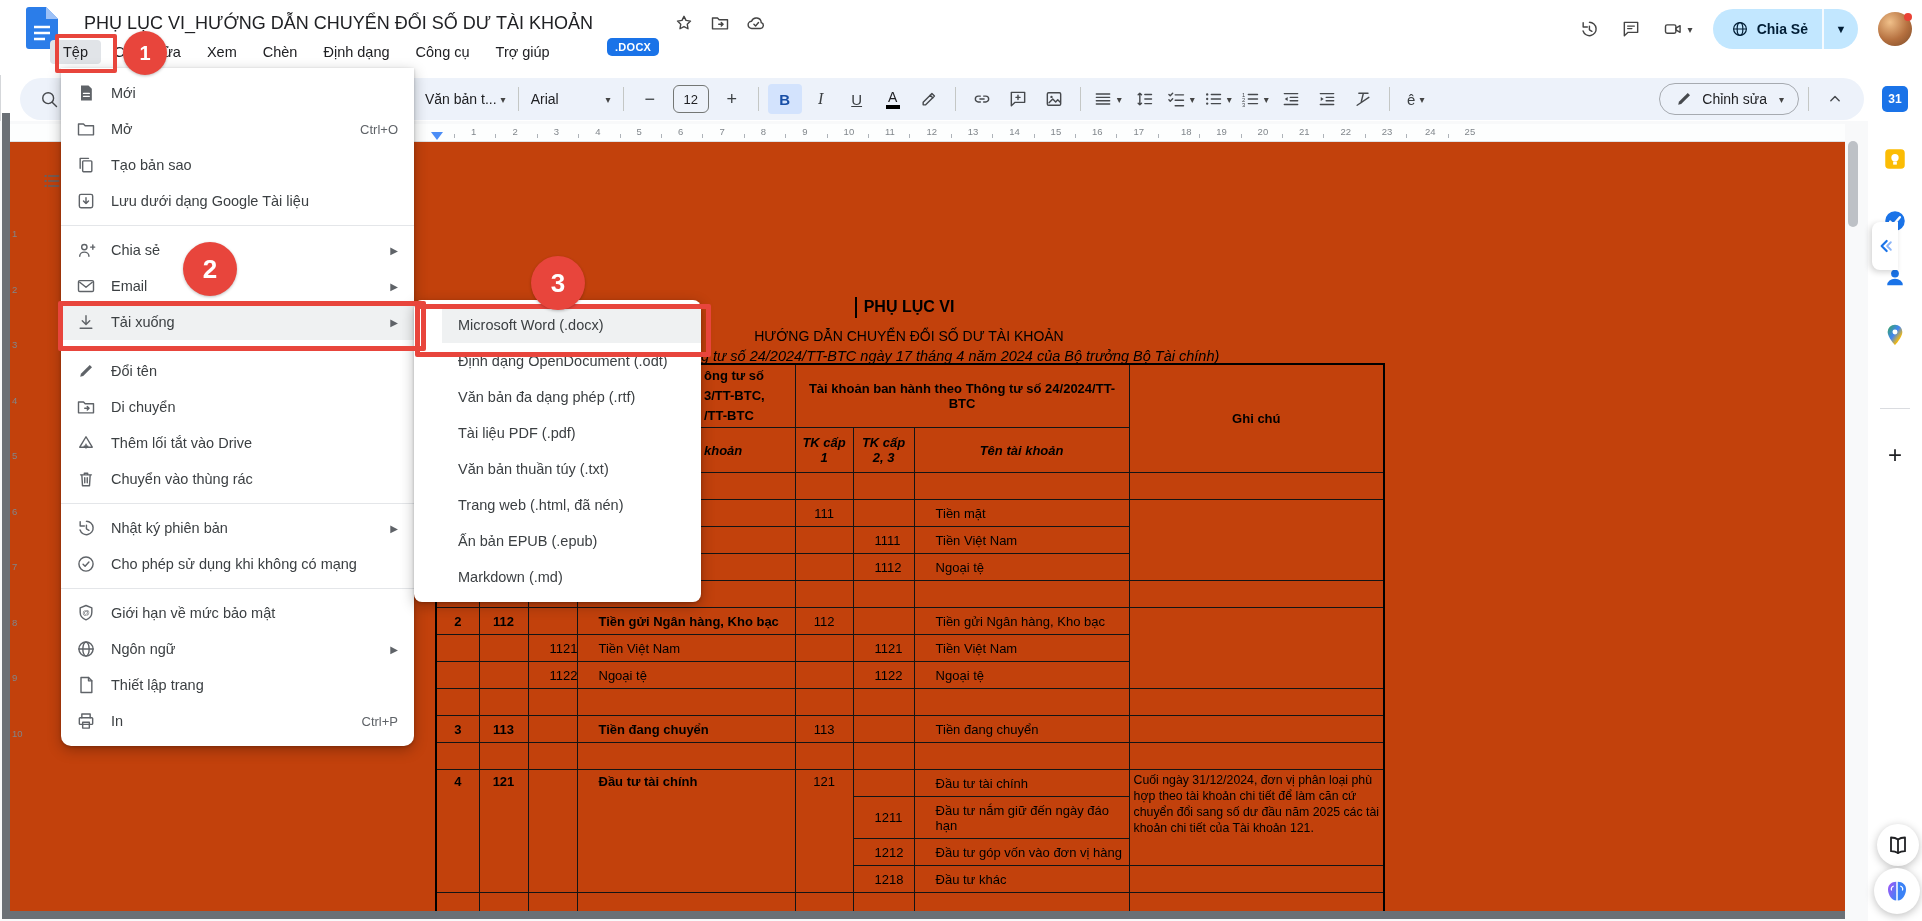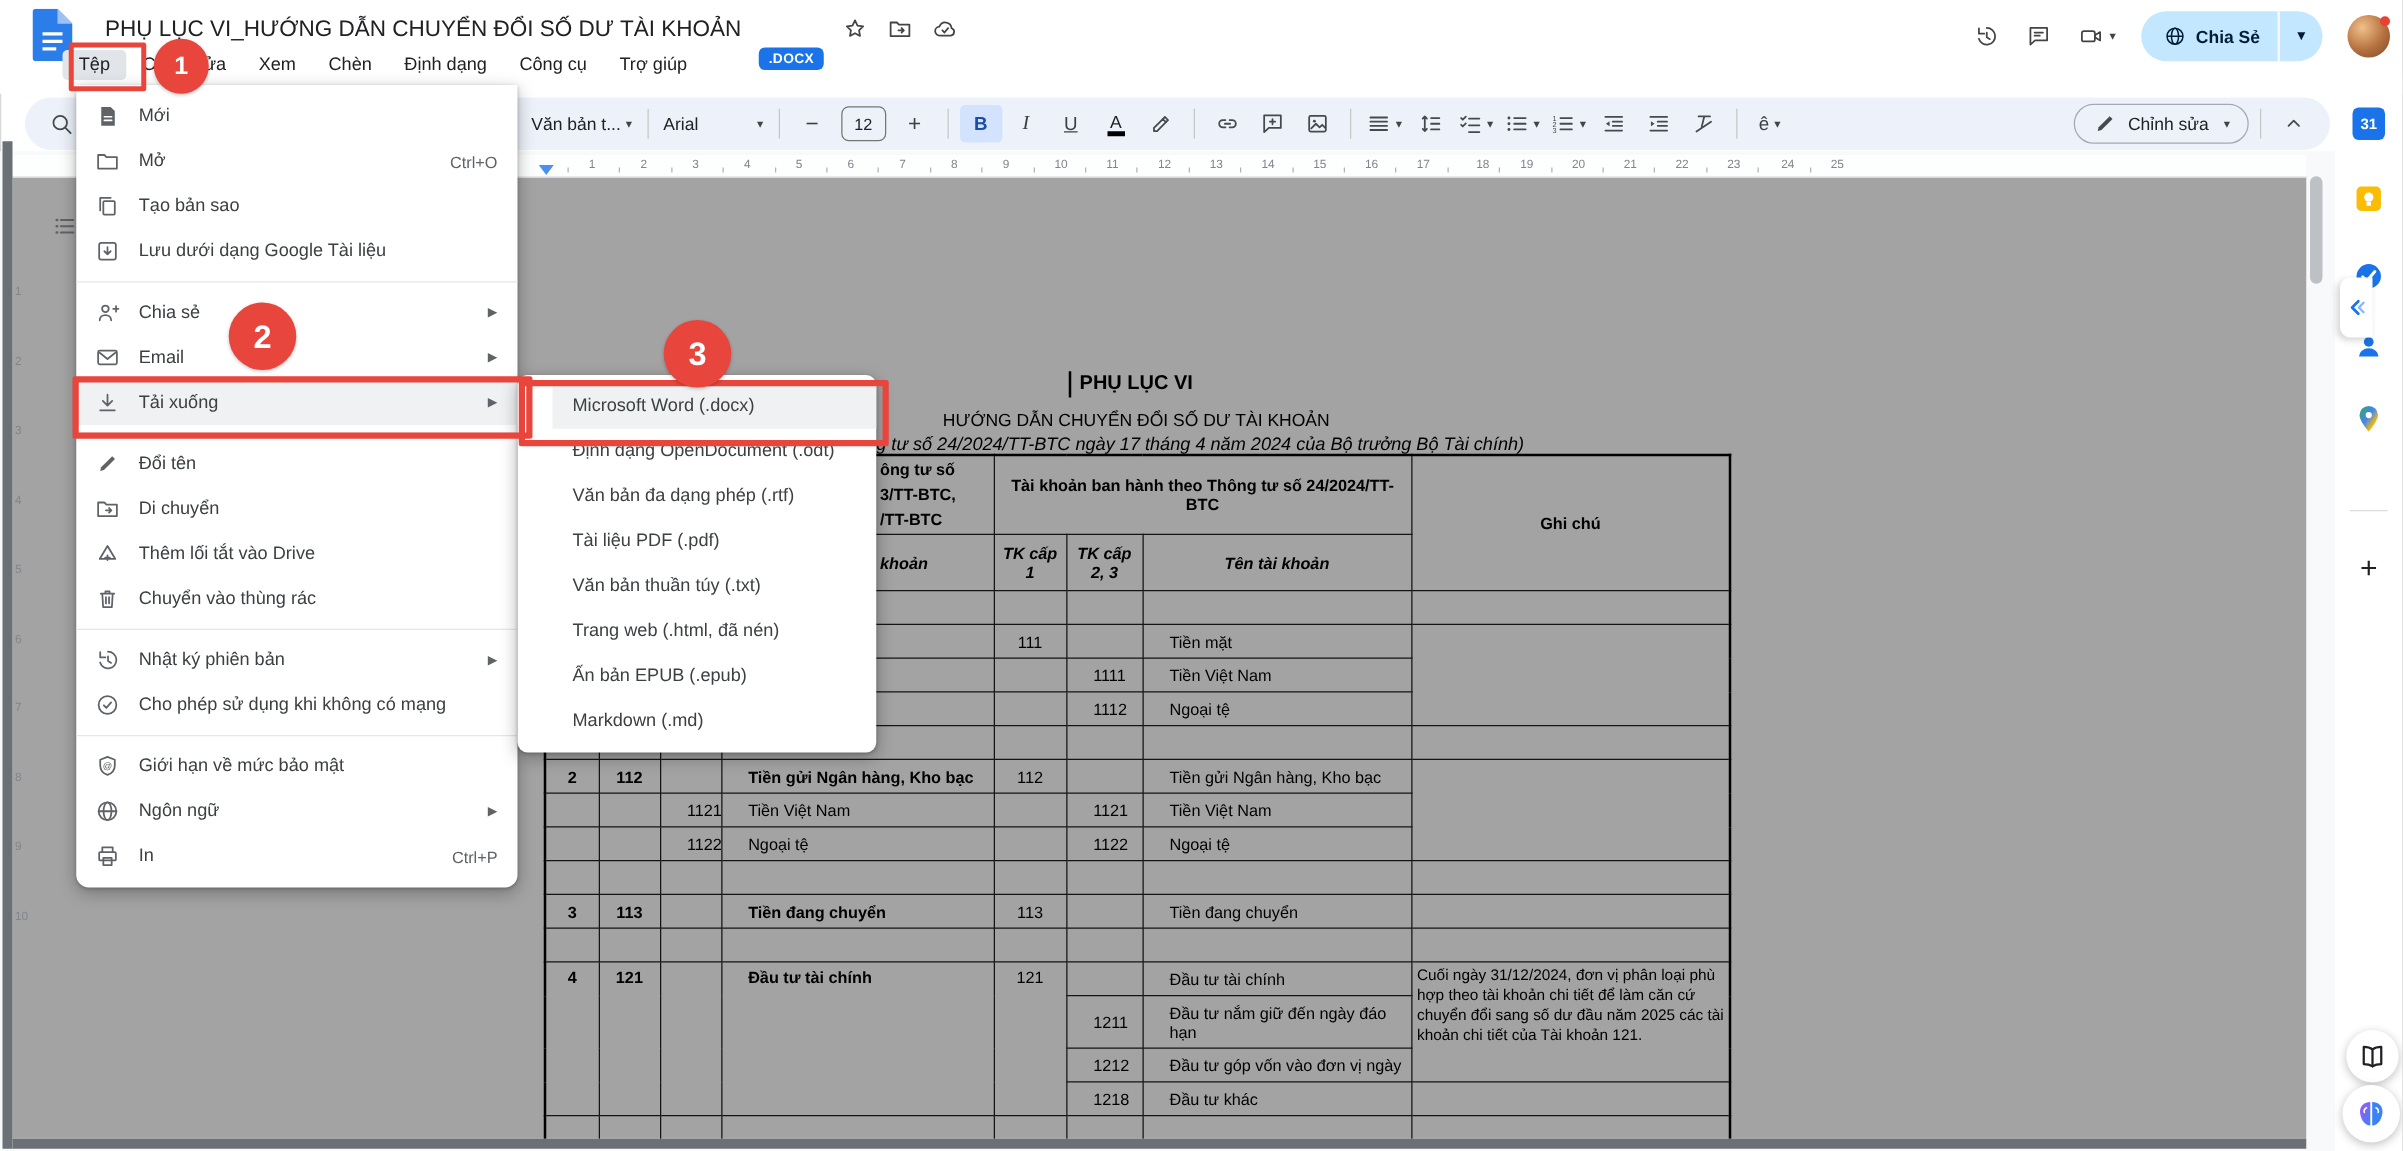--- a/index.html
+++ b/index.html
@@ -44,21 +44,21 @@
   #mode-pill{display:flex;align-items:center;gap:8px;border:1px solid #a6aab0;border-radius:18px;padding:5px 14px;font-size:14px;color:#202124;}
   
   #canvas{position:absolute;left:0;top:121px;right:54px;bottom:0;background:#f8f9fa;}
   #strip-left{position:absolute;left:2px;top:113px;width:8px;height:806px;background:#6b7076;z-index:4;}
   #strip-bottom{position:absolute;left:10px;top:911px;width:1835px;height:8px;background:#6b7076;z-index:4;}
   #hruler{position:absolute;left:10px;top:124px;width:1835px;height:17px;background:#fdfefe;border-bottom:1px solid #e0e2e5;z-index:2;}
   .hr-num{position:absolute;top:2px;font-size:9.5px;color:#80868b;}
   .hr-tick{position:absolute;top:10px;width:1px;height:4px;background:#aeb3b9;}
   #indent-tri{position:absolute;left:431px;top:132px;width:0;height:0;border-left:6px solid transparent;border-right:6px solid transparent;border-top:8px solid #4c8df6;z-index:3;}
   .vr-num{position:absolute;left:12px;font-size:9.5px;color:#80868b;z-index:5;}
-  #page{position:absolute;left:10px;top:141px;width:1835px;height:770px;background:#a3a3a3;overflow:hidden;z-index:1;}
+  #page{position:absolute;left:10px;top:141px;width:1835px;height:770px;background:#c2410c;overflow:hidden;z-index:1;}
   #outline-icon{position:absolute;left:32px;top:30px;width:20px;height:20px;}
   #outline-icon svg{width:20px;height:20px;stroke:#5f6368;fill:none;stroke-width:1.8;stroke-linecap:round;}
   #doc-h1{position:absolute;left:425px;top:157px;width:948px;text-align:center;font-size:16px;font-weight:bold;color:#000;}
   #caret{position:absolute;left:845px;top:156px;width:2px;height:21px;background:#000;}
   #doc-h2{position:absolute;left:425px;top:187px;width:948px;text-align:center;font-size:14px;color:#000;}
   #doc-sub{position:absolute;left:691px;top:207px;font-size:14.5px;font-style:italic;color:#000;white-space:nowrap;}
   #scroll-thumb{position:absolute;left:1848px;top:141px;width:10px;height:86px;border-radius:5px;background:#bdc1c6;z-index:5;}
   
   #doc-table{position:absolute;left:425px;top:222px;width:948px;border-collapse:collapse;table-layout:fixed;
              font-size:13px;color:#000;}
@@ -531,21 +531,21 @@
             <td></td>
             <td class="l">Đầu tư tài chính</td>
             <td class="note" rowspan="3">Cuối ngày 31/12/2024, đơn vị phân loại phù hợp theo tài khoản chi tiết để làm căn cứ chuyển đổi sang số dư đầu năm 2025 các tài khoản chi tiết của Tài khoản 121.</td>
           </tr>
           <tr style="height: 42px;">
             <td class="l">1211</td>
             <td class="l">Đầu tư nắm giữ đến ngày đáo hạn</td>
           </tr>
           <tr style="height: 27px;">
             <td class="l">1212</td>
-            <td class="l">Đầu tư góp vốn vào đơn vị ngày</td>
+            <td class="l">Đầu tư góp vốn vào đơn vị hàng</td>
           </tr>
           <tr style="height: 27px;">
             <td class="l">1218</td>
             <td class="l">Đầu tư khác</td>
             <td></td>
           </tr>
           <tr style="height: 22px;">
             <td></td>
             <td></td>
             <td></td>
@@ -683,20 +683,27 @@
         <span class="lab">Giới hạn về mức bảo mật</span>
       </div>
       <div class="mi">
         <span class="mic"><svg viewBox="0 0 24 24">
             <circle cx="12" cy="12" r="8.5"></circle>
             <ellipse cx="12" cy="12" rx="3.8" ry="8.5"></ellipse>
             <path d="M3.5 12h17"></path>
           </svg></span>
         <span class="lab">Ngôn ngữ</span>
         <span class="arr">▶</span>
+      </div>
+      <div class="mi">
+        <span class="mic"><svg viewBox="0 0 24 24">
+            <path d="M6 3h9l4 4v14H6z"></path>
+            <path d="M15 3v4h4"></path>
+          </svg></span>
+        <span class="lab">Thiết lập trang</span>
       </div>
       <div class="mi">
         <span class="mic"><svg viewBox="0 0 24 24">
             <path d="M7 8V3.5h10V8"></path>
             <rect x="4" y="8" width="16" height="8" rx="1"></rect>
             <rect x="8" y="13.5" width="8" height="7"></rect>
           </svg></span>
         <span class="lab">In</span>
         <span class="sc">Ctrl+P</span>
       </div>

